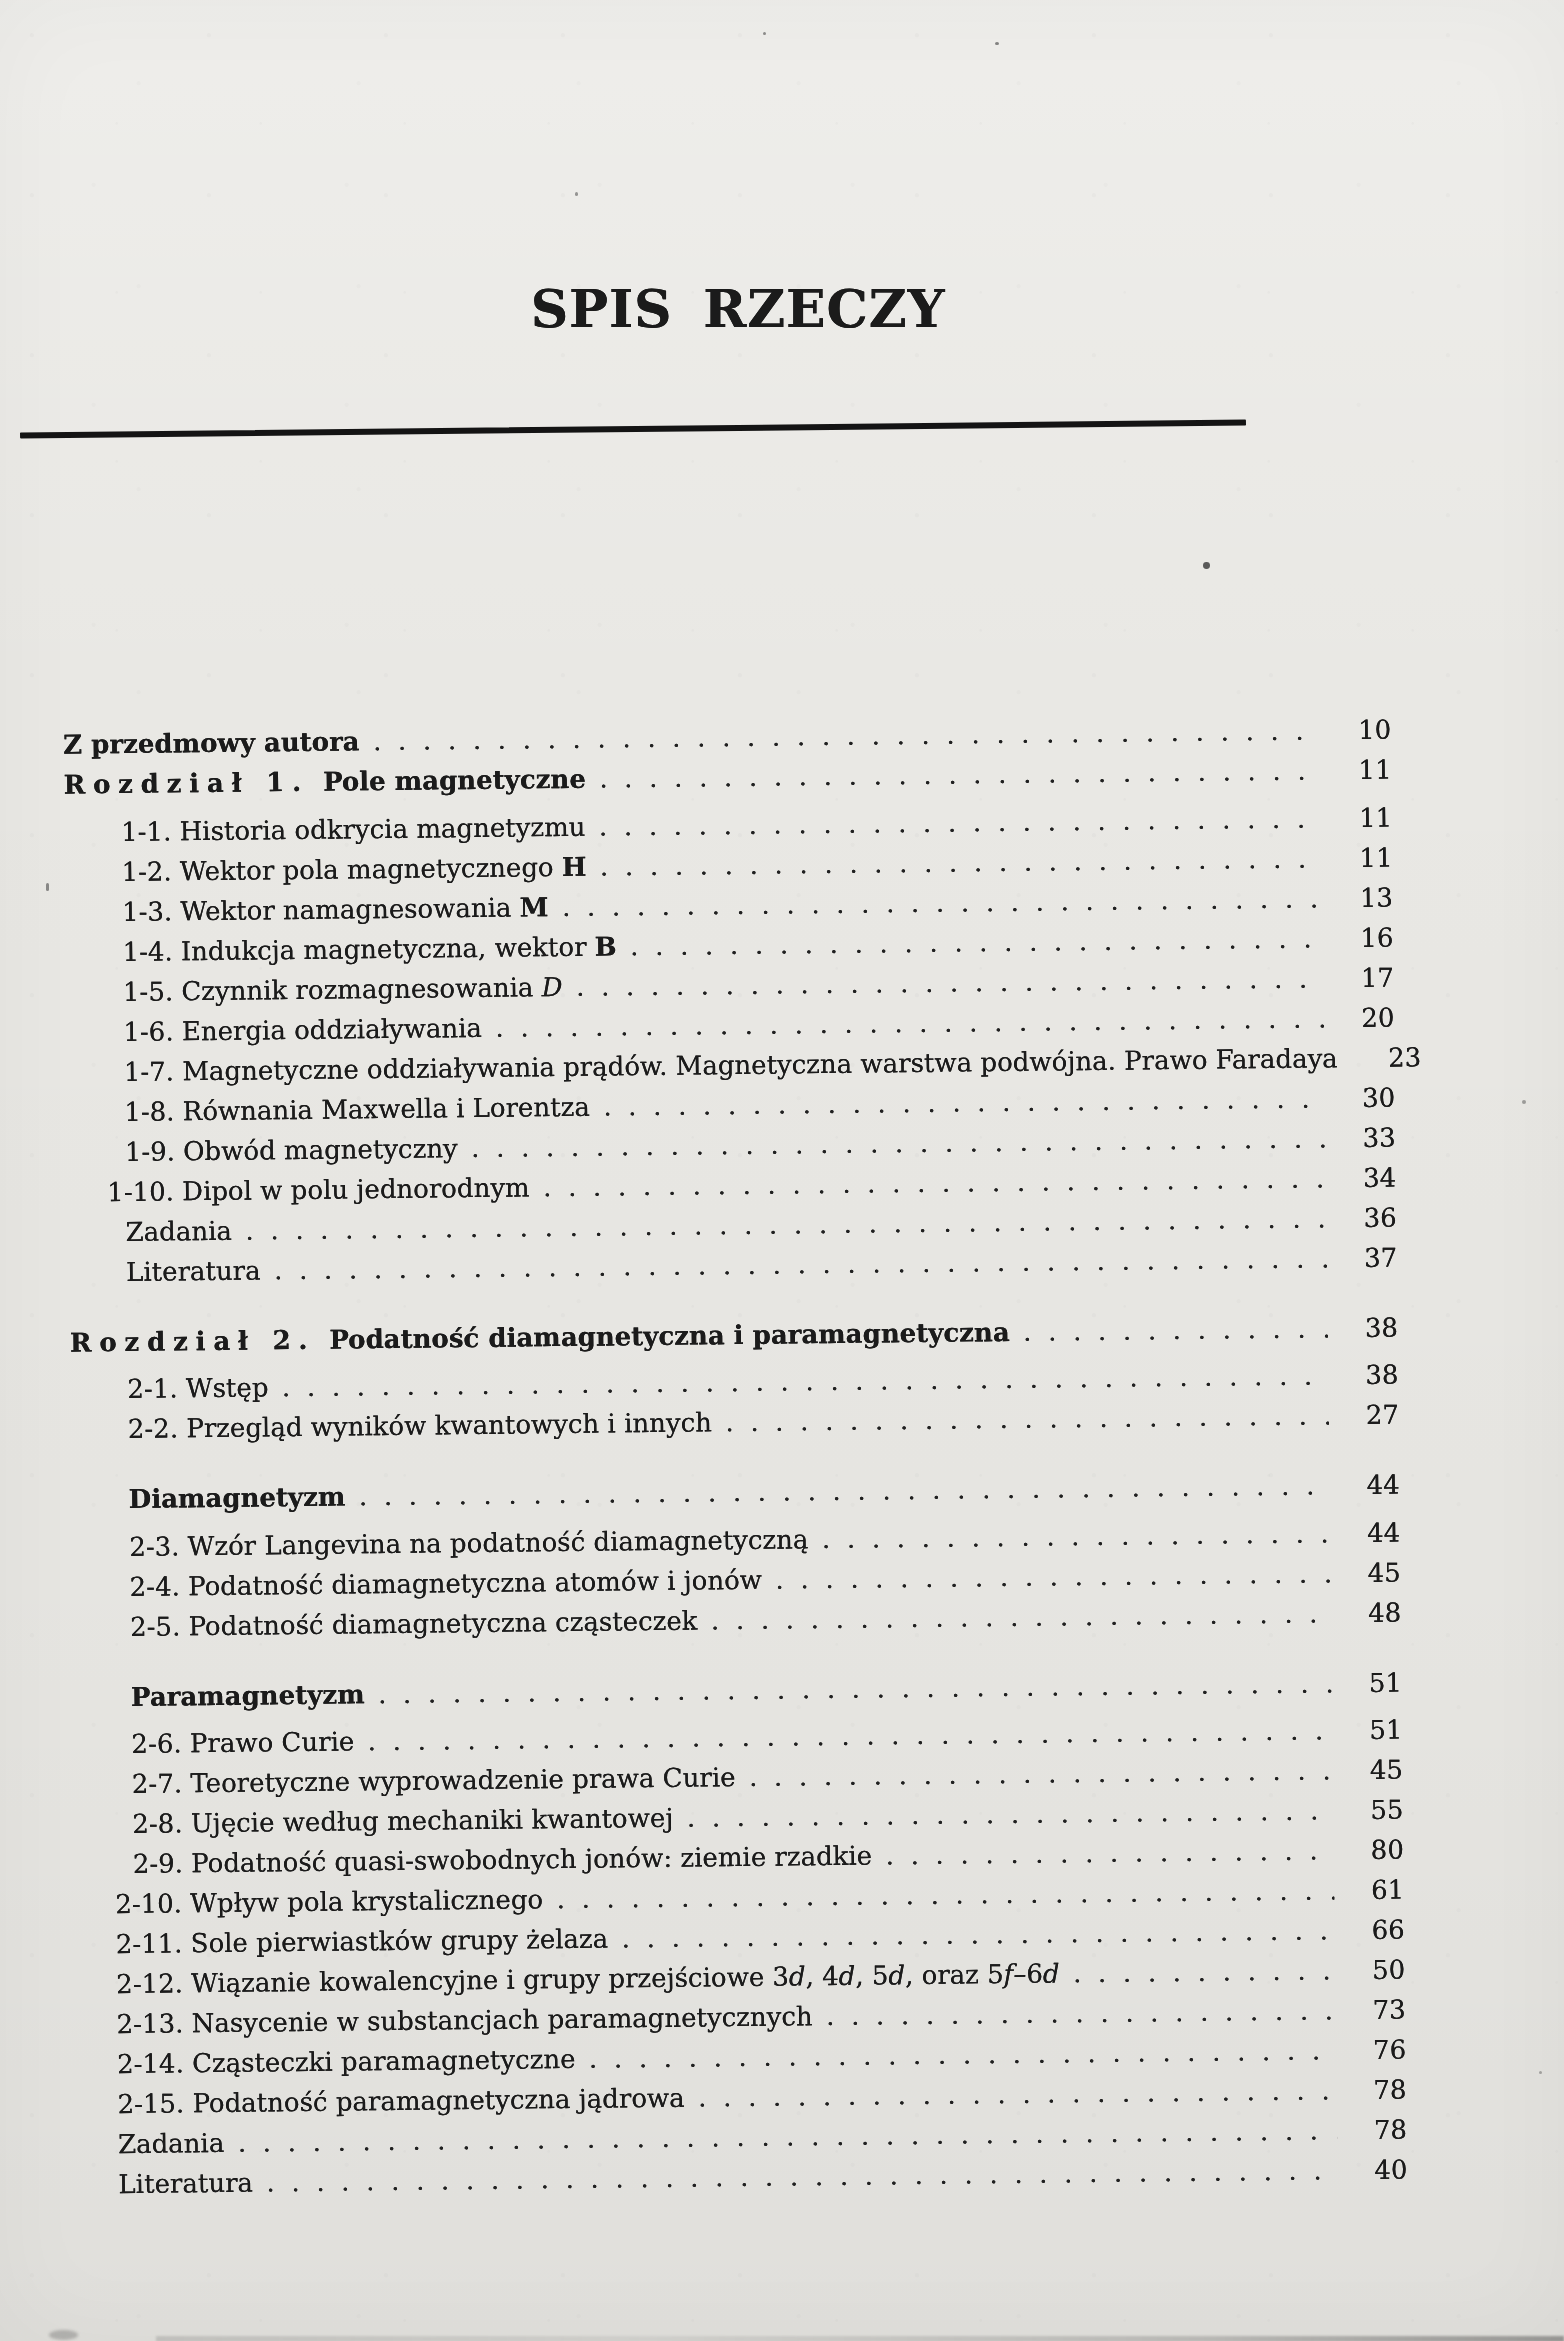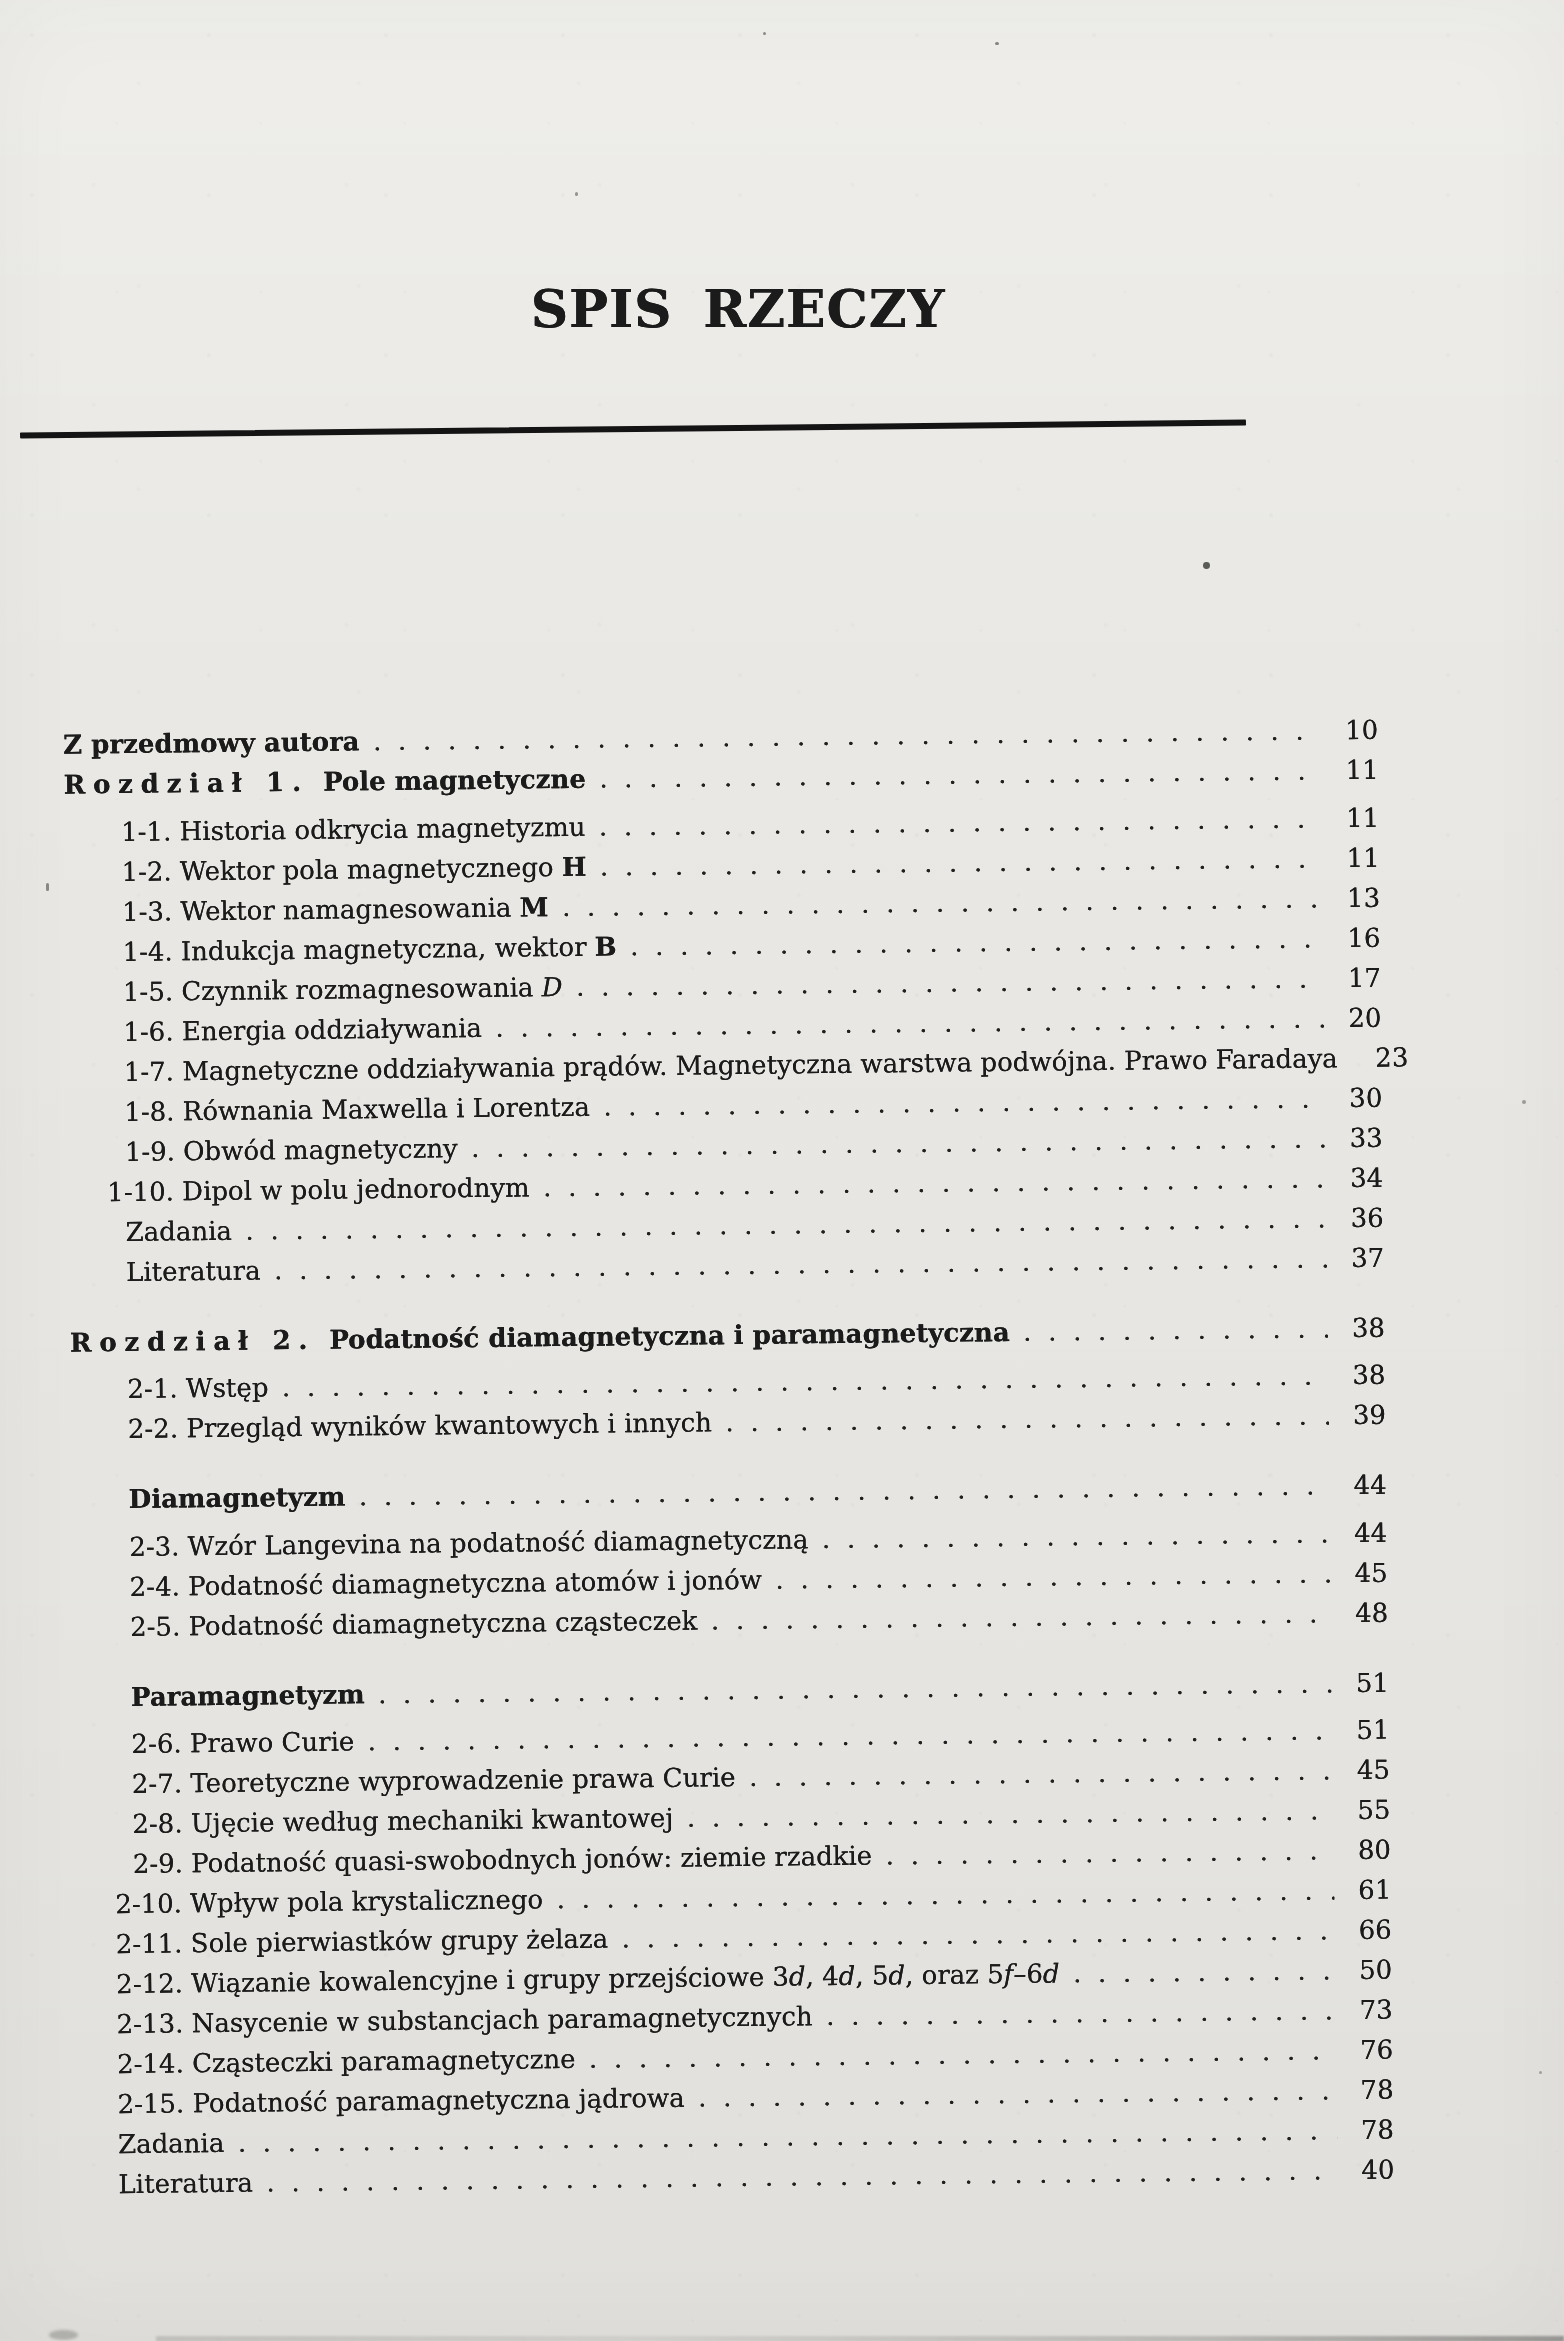--- a/index.html
+++ b/index.html
@@ -70,21 +70,21 @@
     flex:1 1 auto;overflow:hidden;
     margin:0 24px 0 13.5px;
     font-weight:400;color:#202020;
   }
   .leader::after{
     content:". . . . . . . . . . . . . . . . . . . . . . . . . . . . . . . . . . . . . . . . . . . . . . . . . . . . . . . . . . . .";
     letter-spacing:4.2px;
   }
   .leader.nodots::after{content:"";}
   .pagenum{
-    flex:0 0 59px;text-align:left;font-weight:400;
+    flex:0 0 59px;text-align:center;font-weight:400;
   }
   .speck{position:absolute;border-radius:50%;background:#2a2a2a;pointer-events:none;}
   .bottom-smudge{
     position:absolute;bottom:0;left:156px;right:0;height:6px;
     background:linear-gradient(90deg, rgba(70,70,70,0.18), rgba(70,70,70,0.08) 35%, rgba(60,60,60,0.22) 75%, rgba(40,40,40,0.38) 100%);
     filter:blur(0.8px);
   }
   .corner-smudge{
     position:absolute;bottom:1.7px;left:49px;width:29px;height:10px;border-radius:50%;
     background:rgba(60,60,60,0.28);filter:blur(1.7px);
@@ -174,21 +174,21 @@
         <span class="pagenum">38</span>
       </div>
       <div class="row section gap-sm">
         <span class="label"><span class="part-normal">2-1. Wstęp</span></span>
         <span class="leader"></span>
         <span class="pagenum">38</span>
       </div>
       <div class="row section">
         <span class="label"><span class="part-normal">2-2. Przegląd wyników kwantowych i innych</span></span>
         <span class="leader"></span>
-        <span class="pagenum">39</span>
+        <span class="pagenum">27</span>
       </div>
       <div class="row subhead gap-lg">
         <span class="label"><span class="part-bold">Diamagnetyzm</span></span>
         <span class="leader"></span>
         <span class="pagenum">44</span>
       </div>
       <div class="row section gap-sm">
         <span class="label"><span class="part-normal">2-3. Wzór Langevina na podatność diamagnetyczną</span></span>
         <span class="leader"></span>
         <span class="pagenum">44</span>

